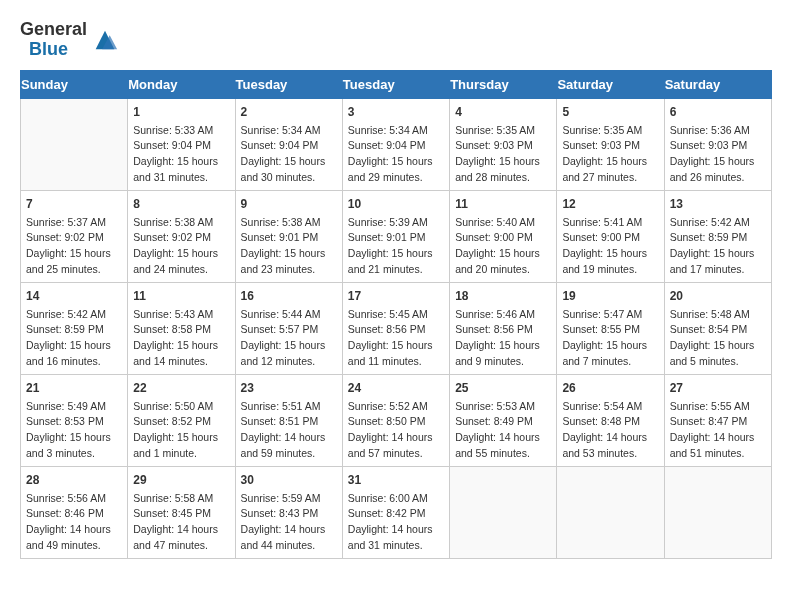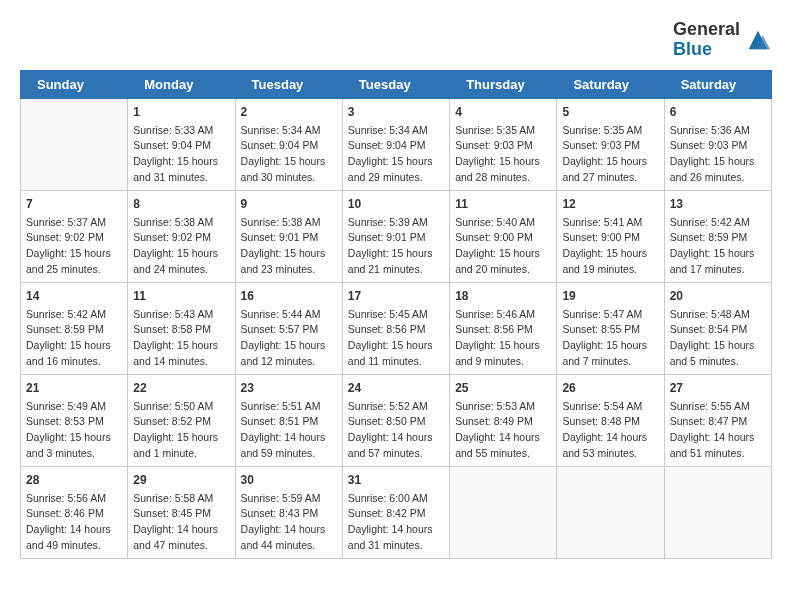--- a/index.html
+++ b/index.html
@@ -5,21 +5,21 @@
     * { box-sizing: border-box; margin: 0; padding: 0; }
     body {
       font-family: Arial, sans-serif;
       background: #fff;
       width: 792px;
       min-height: 612px;
       padding: 20px;
     }
     .header {
       display: flex;
-      justify-content: flex-end;
+      justify-content: space-between;
       align-items: flex-start;
       margin-bottom: 10px;
     }
     .logo {
       display: flex;
       align-items: center;
     }
     .logo-text {
       display: flex;
       flex-direction: column;
@@ -27,20 +27,21 @@
     }
     .logo-general {
       font-size: 18px;
       font-weight: bold;
       color: #333;
     }
     .logo-blue {
       font-size: 18px;
       font-weight: bold;
       color: #1a6fa8;
+      margin-left: 9px;
     }
     .logo-icon {
       width: 28px;
       height: 28px;
       margin-left: 4px;
     }
     .title-block {
       text-align: right;
     }
     .month-title {
@@ -56,21 +57,21 @@
     table {
       width: 100%;
       border-collapse: collapse;
       font-size: 11px;
     }
     thead tr {
       background-color: #2e74b5;
       color: #fff;
     }
     thead th {
-      padding: 6px 16px;
+      padding: 6px 0;
       text-align: left;
       font-size: 13px;
       font-weight: bold;
       border: 1px solid #2e74b5;
     }
     tbody tr {
       vertical-align: top;
     }
     tbody td {
       border: 1px solid #ccc;

